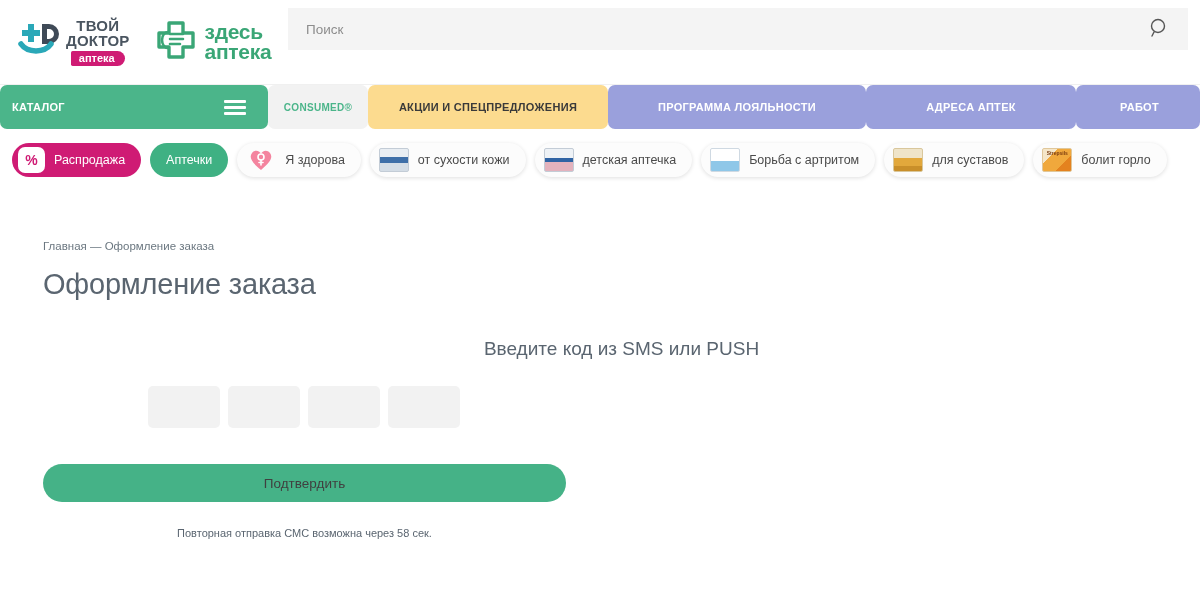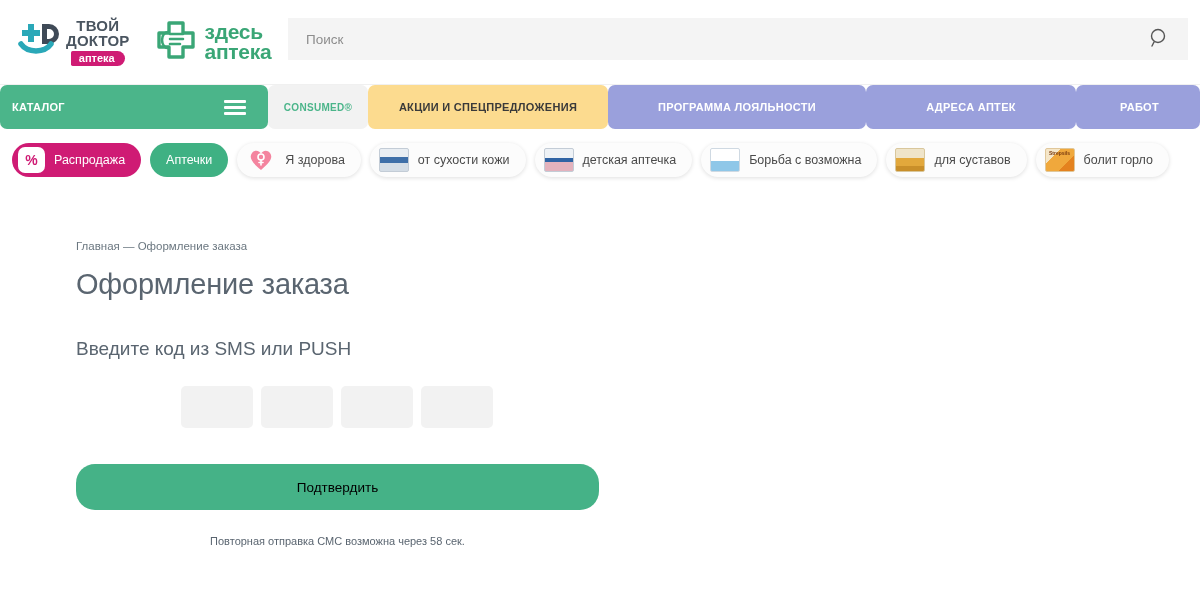--- a/index.html
+++ b/index.html
@@ -29,21 +29,21 @@
     display: inline-block; background: #cf1b74; color: #fff;
     font-size: 11px; font-weight: bold; padding: 2px 10px 2px 8px;
     border-radius: 2px 9px 9px 2px; margin-top: 3px;
   }
 
   .logo-apteka { display: flex; align-items: center; margin-left: 24px; }
   .logo-apteka-text { margin-left: 7px; line-height: .95; }
   .la-line { display: block; color: #3aa676; font-size: 21px; font-weight: bold; letter-spacing: -.3px; }
 
   .search-wrap {
-    position: absolute; left: 288px; right: 12px; top: 18px; height: 42px;
+    position: absolute; left: 288px; right: 12px; top: 8px; height: 42px;
     background: #f4f4f4; display: flex; align-items: center;
   }
   .search-input {
     flex: 1; border: none; outline: none; background: transparent;
     font-family: "Liberation Sans", sans-serif; font-size: 13.5px;
     color: #555; padding-left: 18px;
   }
   .search-input::placeholder { color: #8d8d8d; }
   .search-btn {
     width: 60px; height: 42px; border: none; background: transparent;
@@ -95,36 +95,36 @@
 
   .th-heart { background: transparent; display: flex; align-items: center; justify-content: center; }
   .th-skin { background: linear-gradient(180deg,#e9eef3 0 38%,#3e6fa8 38% 62%,#d4dde6 62% 100%); border:1px solid #c3ccd6; }
   .th-kid  { background: linear-gradient(180deg,#eef2f6 0 40%,#2f63a4 40% 58%,#e3b2bd 58% 100%); border:1px solid #c3ccd6; }
   .th-art  { background: linear-gradient(180deg,#ffffff 0 55%,#8fc7e8 55% 100%); border:1px solid #cfd9e2; }
   .th-joint{ background: linear-gradient(180deg,#efe4c9 0 42%,#e2a83c 42% 78%,#c98f2a 78% 100%); border:1px solid #d9c79c; }
   .th-throat{ background: linear-gradient(135deg,#f5e6c8 0 30%,#f0a83c 30% 70%,#e4821f 70% 100%); border:1px solid #e0c79a;
               font-size:5px; color:#7a3b10; font-weight:bold; text-align:center; line-height:1.1; padding-top:2px; }
 
   
-  .main { padding: 50px 0 0 76px; }
+  .main { padding: 50px 0 0 43px; }
   .breadcrumb { font-size: 11.5px; color: #6b7780; }
   .page-title { font-size: 29px; font-weight: normal; color: #5a6570; margin-top: 16px; letter-spacing: -.2px; }
-  .code-label { font-size: 19px; color: #5a6570; margin-top: 37px; font-weight: normal; }
+  .code-label { font-size: 19px; color: #5a6570; margin-top: 37px; font-weight: normal; text-align: center; }
 
   .code-boxes { display: flex; gap: 8px; margin-top: 26px; margin-left: 105px; }
   .code-box {
     width: 72px; height: 42px; background: #f2f2f2; border: none;
     border-radius: 5px; outline: none; text-align: center;
     font-family: "Liberation Sans", sans-serif; font-size: 20px; color: #444;
   }
 
   .confirm-btn {
-    display: block; width: 523px; height: 46px; margin-top: 36px;
+    display: block; width: 523px; height: 38px; margin-top: 36px;
     background: #45b287; border: none; border-radius: 19px;
-    color: #000000; font-size: 13.5px; font-family: "Liberation Sans", sans-serif;
+    color: #404040; font-size: 13.5px; font-family: "Liberation Sans", sans-serif;
     cursor: pointer;
   }
   .resend-note { margin-top: 25px; width: 523px; text-align: center; font-size: 11px; color: #5a6570; }
 </style>
 </head>
 <body>
 
 <div class="header">
   <div class="logo-group">
 
@@ -225,21 +225,21 @@
     <span>от сухости кожи</span>
   </div>
 
   <div class="pill pill-white">
     <span class="pill-thumb th-kid"></span>
     <span>детская аптечка</span>
   </div>
 
   <div class="pill pill-white">
     <span class="pill-thumb th-art"></span>
-    <span>Борьба с возможна</span>
+    <span>Борьба с артритом</span>
   </div>
 
   <div class="pill pill-white">
     <span class="pill-thumb th-joint"></span>
     <span>для суставов</span>
   </div>
 
   <div class="pill pill-white">
     <span class="pill-thumb th-throat">Strepsils</span>
     <span>болит горло</span>

